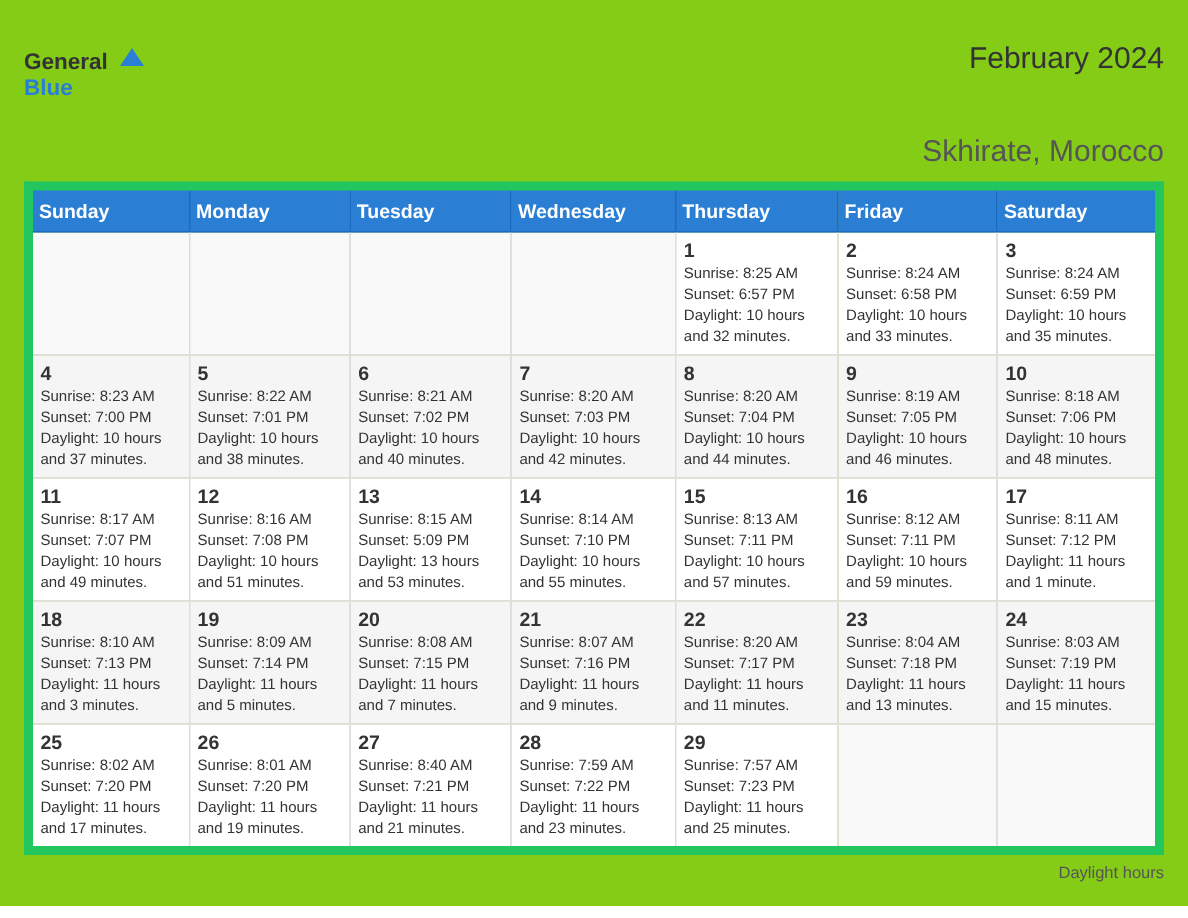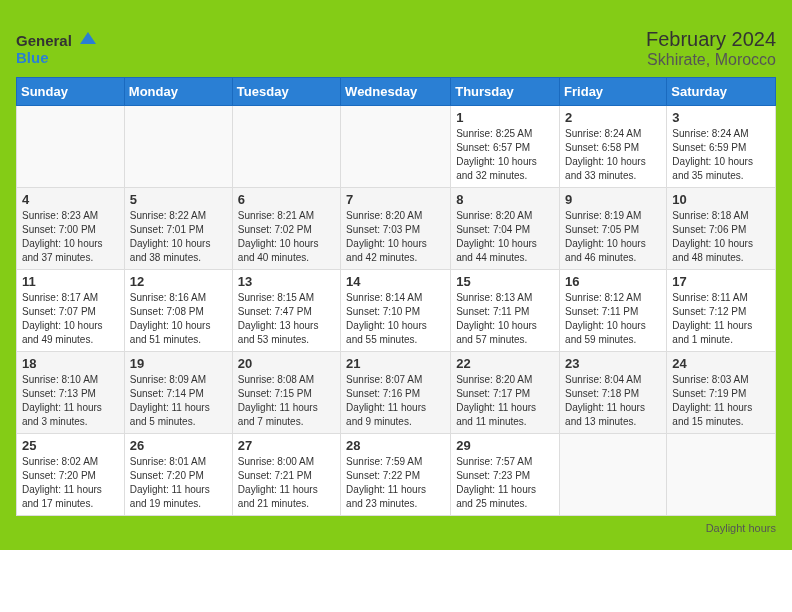--- a/index.html
+++ b/index.html
@@ -28,27 +28,28 @@
     }
     .title-block {
       text-align: right;
     }
     .month-year {
       font-size: 20px;
       font-weight: normal;
       color: #333;
     }
     .location {
-      font-size: 16px;
+      font-size: 20px;
       color: #555;
+      margin-top: 39px;
     }
     .calendar {
       width: 100%;
       border-collapse: collapse;
-      border: 1px solid #22c55e;
+      border: 6px solid #22c55e;
     }
     .calendar th {
       background-color: #2a7fd4;
       color: #fff;
       font-size: 13px;
       font-weight: bold;
       padding: 6px 4px;
       text-align: left;
       border: 1px solid #1a6abf;
     }
@@ -172,21 +173,21 @@
           <td>
             <span class="day-num">11</span>
             <div class="day-info"><span>Sunrise: 8:17 AM</span><br><span>Sunset: 7:07 PM</span><br><span>Daylight: 10 hours and 49 minutes.</span></div>
           </td>
           <td>
             <span class="day-num">12</span>
             <div class="day-info"><span>Sunrise: 8:16 AM</span><br><span>Sunset: 7:08 PM</span><br><span>Daylight: 10 hours and 51 minutes.</span></div>
           </td>
           <td>
             <span class="day-num">13</span>
-            <div class="day-info"><span>Sunrise: 8:15 AM</span><br><span>Sunset: 7:47 PM</span><br><span>Daylight: 13 hours and 53 minutes.</span></div>
+            <div class="day-info"><span>Sunrise: 8:15 AM</span><br><span>Sunset: 5:09 PM</span><br><span>Daylight: 13 hours and 53 minutes.</span></div>
           </td>
           <td>
             <span class="day-num">14</span>
             <div class="day-info"><span>Sunrise: 8:14 AM</span><br><span>Sunset: 7:10 PM</span><br><span>Daylight: 10 hours and 55 minutes.</span></div>
           </td>
           <td>
             <span class="day-num">15</span>
             <div class="day-info"><span>Sunrise: 8:13 AM</span><br><span>Sunset: 7:11 PM</span><br><span>Daylight: 10 hours and 57 minutes.</span></div>
           </td>
           <td>
@@ -232,21 +233,21 @@
           <td>
             <span class="day-num">25</span>
             <div class="day-info"><span>Sunrise: 8:02 AM</span><br><span>Sunset: 7:20 PM</span><br><span>Daylight: 11 hours and 17 minutes.</span></div>
           </td>
           <td>
             <span class="day-num">26</span>
             <div class="day-info"><span>Sunrise: 8:01 AM</span><br><span>Sunset: 7:20 PM</span><br><span>Daylight: 11 hours and 19 minutes.</span></div>
           </td>
           <td>
             <span class="day-num">27</span>
-            <div class="day-info"><span>Sunrise: 8:00 AM</span><br><span>Sunset: 7:21 PM</span><br><span>Daylight: 11 hours and 21 minutes.</span></div>
+            <div class="day-info"><span>Sunrise: 8:40 AM</span><br><span>Sunset: 7:21 PM</span><br><span>Daylight: 11 hours and 21 minutes.</span></div>
           </td>
           <td>
             <span class="day-num">28</span>
             <div class="day-info"><span>Sunrise: 7:59 AM</span><br><span>Sunset: 7:22 PM</span><br><span>Daylight: 11 hours and 23 minutes.</span></div>
           </td>
           <td>
             <span class="day-num">29</span>
             <div class="day-info"><span>Sunrise: 7:57 AM</span><br><span>Sunset: 7:23 PM</span><br><span>Daylight: 11 hours and 25 minutes.</span></div>
           </td>
           <td class="empty-cell"></td>

